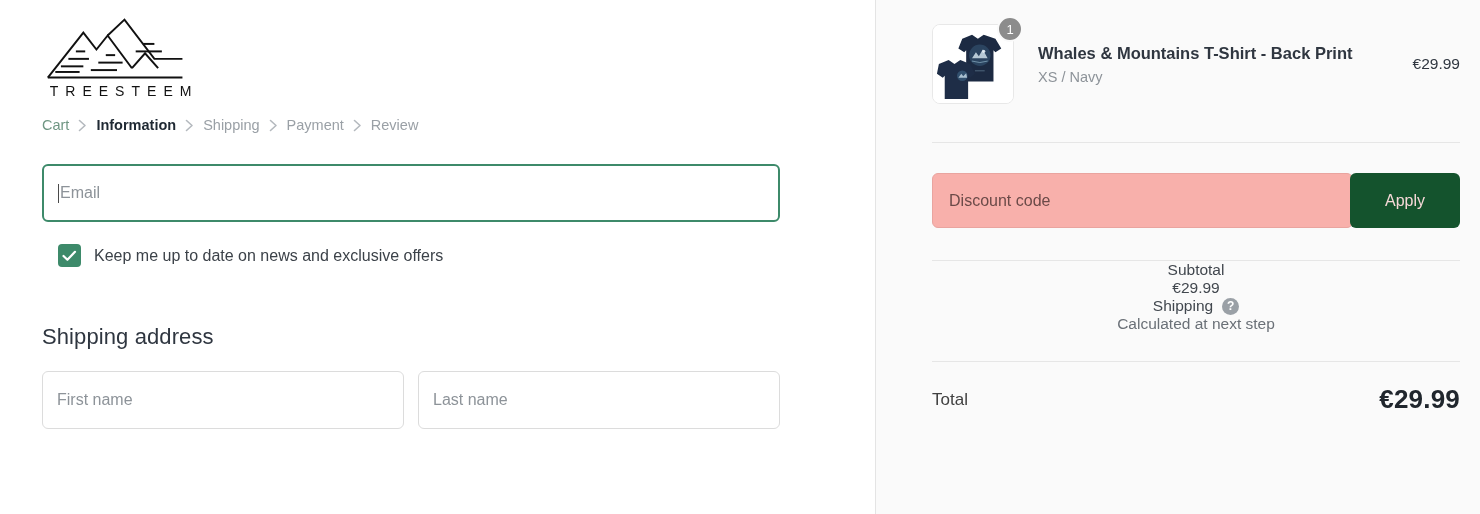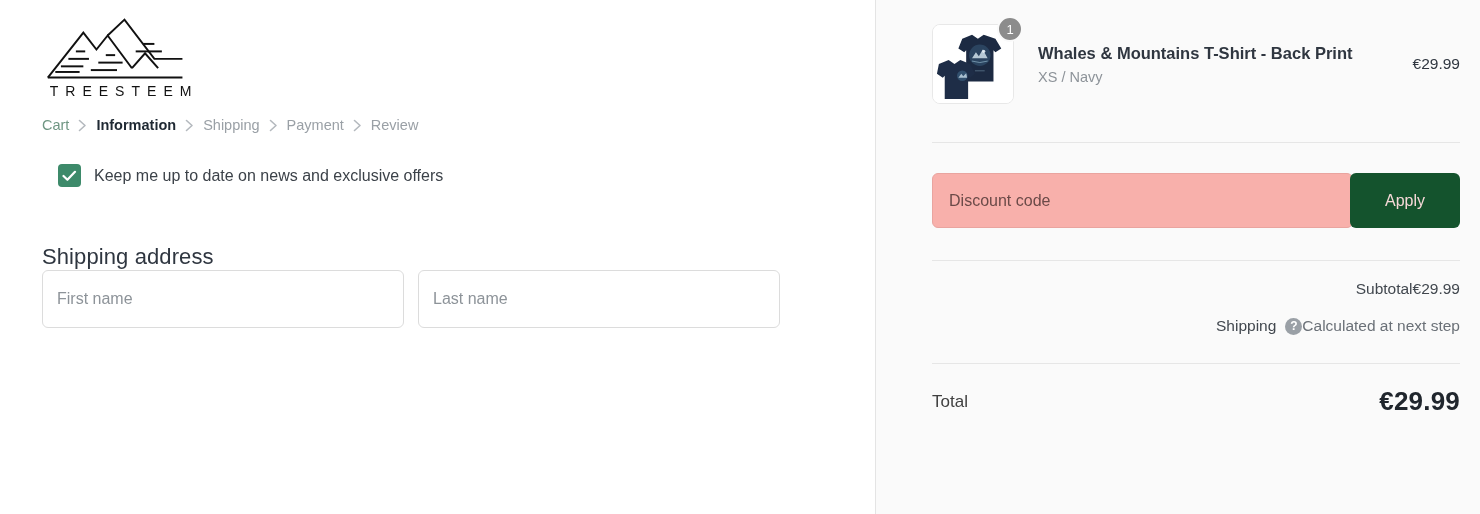--- a/index.html
+++ b/index.html
@@ -49,21 +49,21 @@
   }
 
   .checkbox-row { display:flex; align-items:center; gap:13px; margin-top:22px;padding-left:16px; }
   .checkbox {
     width:23px; height:23px; border-radius:4px; background:#3d8a6a;
     display:flex; align-items:center; justify-content:center; flex:none;
   }
   .checkbox svg { display:block; }
   .checkbox-label { font-size:16px; color:#3c4249; }
 
-  h2.title.ship { margin-top:57px; }
+  h2.title.ship { margin-top:57px; margin-bottom:21px; }
 
   .name-row { display:flex; gap:14px; }
   .name-row .field { width:362px; }
 
   
   .right { width:615px; height:514px; background:#fafafa; }
   .right-inner { padding:24px 20px 0 56px; }
 
   .line-item { display:flex; align-items:center; gap:0; }
   .thumb-wrap { position:relative; width:82px; height:80px; flex:none; }
@@ -92,22 +92,22 @@
   }
   .apply-btn {
     width:110px; height:55px; background:#14532d; border-radius:6px;
     display:flex; align-items:center; justify-content:center;
     font-size:16px; color:#f6d9d8; cursor:pointer; border:none;
     font-family:"Liberation Sans", sans-serif;
   }
 
   .totals { margin-top:0; }
   .total-row {
-    display:flex; align-items:center; justify-content:flex-end;
-    font-size:15.5px; color:#41474e; margin-top:19px;
+    display:flex; align-items:center; justify-content:center;
+    font-size:15.5px; color:#41474e; flex-direction:column;
   }
   .total-row .label { display:flex; align-items:center; gap:9px; }
   .help-icon {
     width:17px; height:17px; border-radius:50%; background:#9aa0a6;
     color:#ffffff; font-size:12px; font-weight:bold;
     display:flex; align-items:center; justify-content:center; cursor:pointer;
     line-height:1;
   }
   .muted-val { color:#6a7077; }
   .grand-row {
@@ -170,20 +170,24 @@
         <span class="bc-next">Payment</span>
         <span class="bc-sep">
           <svg width="9" height="13" viewBox="0 0 9 13">
               <path d="M1.5 1.5 L7 6.5 L1.5 11.5" stroke="#b4b9be" stroke-width="1.6" fill="none" stroke-linecap="round" stroke-linejoin="round"></path>
             </svg>
         </span>
         <span class="bc-next">Review</span>
       </div>
 
 
+      <div class="field focused">
+        <span class="caret"></span>
+          <span>Email</span>
+      </div>
 
       <div class="checkbox-row">
         <span class="checkbox">
           <svg width="15" height="12" viewBox="0 0 15 12">
               <path d="M1.5 6 L5.4 9.8 L13 1.8" stroke="#ffffff" stroke-width="2.2" fill="none" stroke-linecap="round" stroke-linejoin="round"></path>
             </svg>
         </span>
         <span class="checkbox-label">Keep me up to date on news and exclusive offers</span>
       </div>
 

